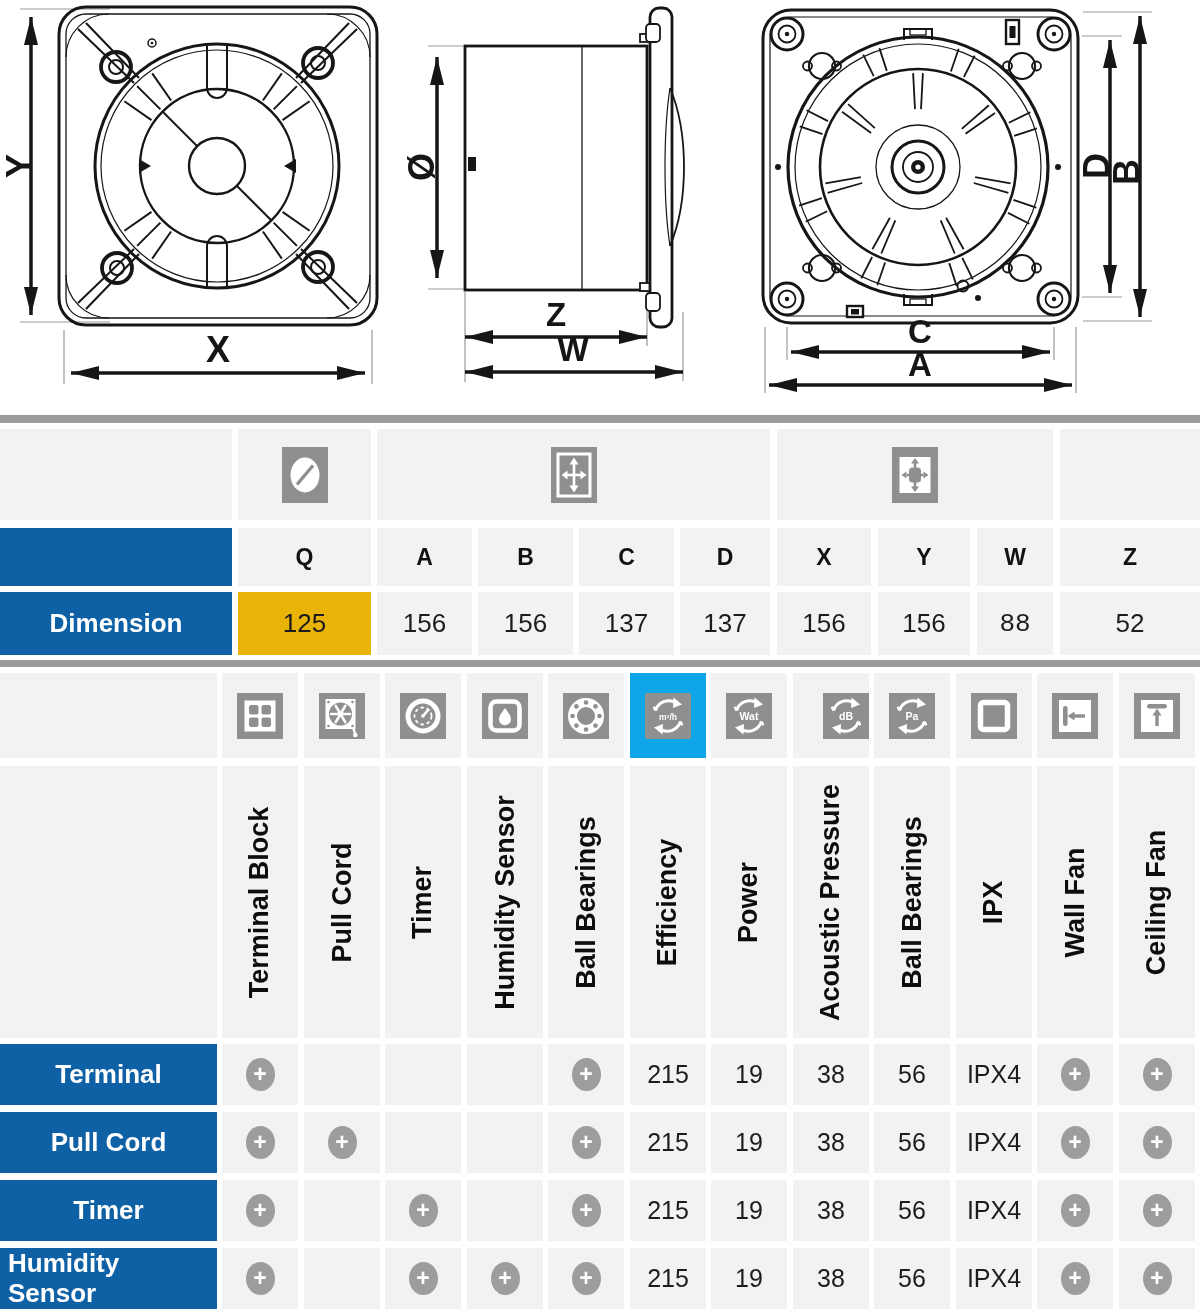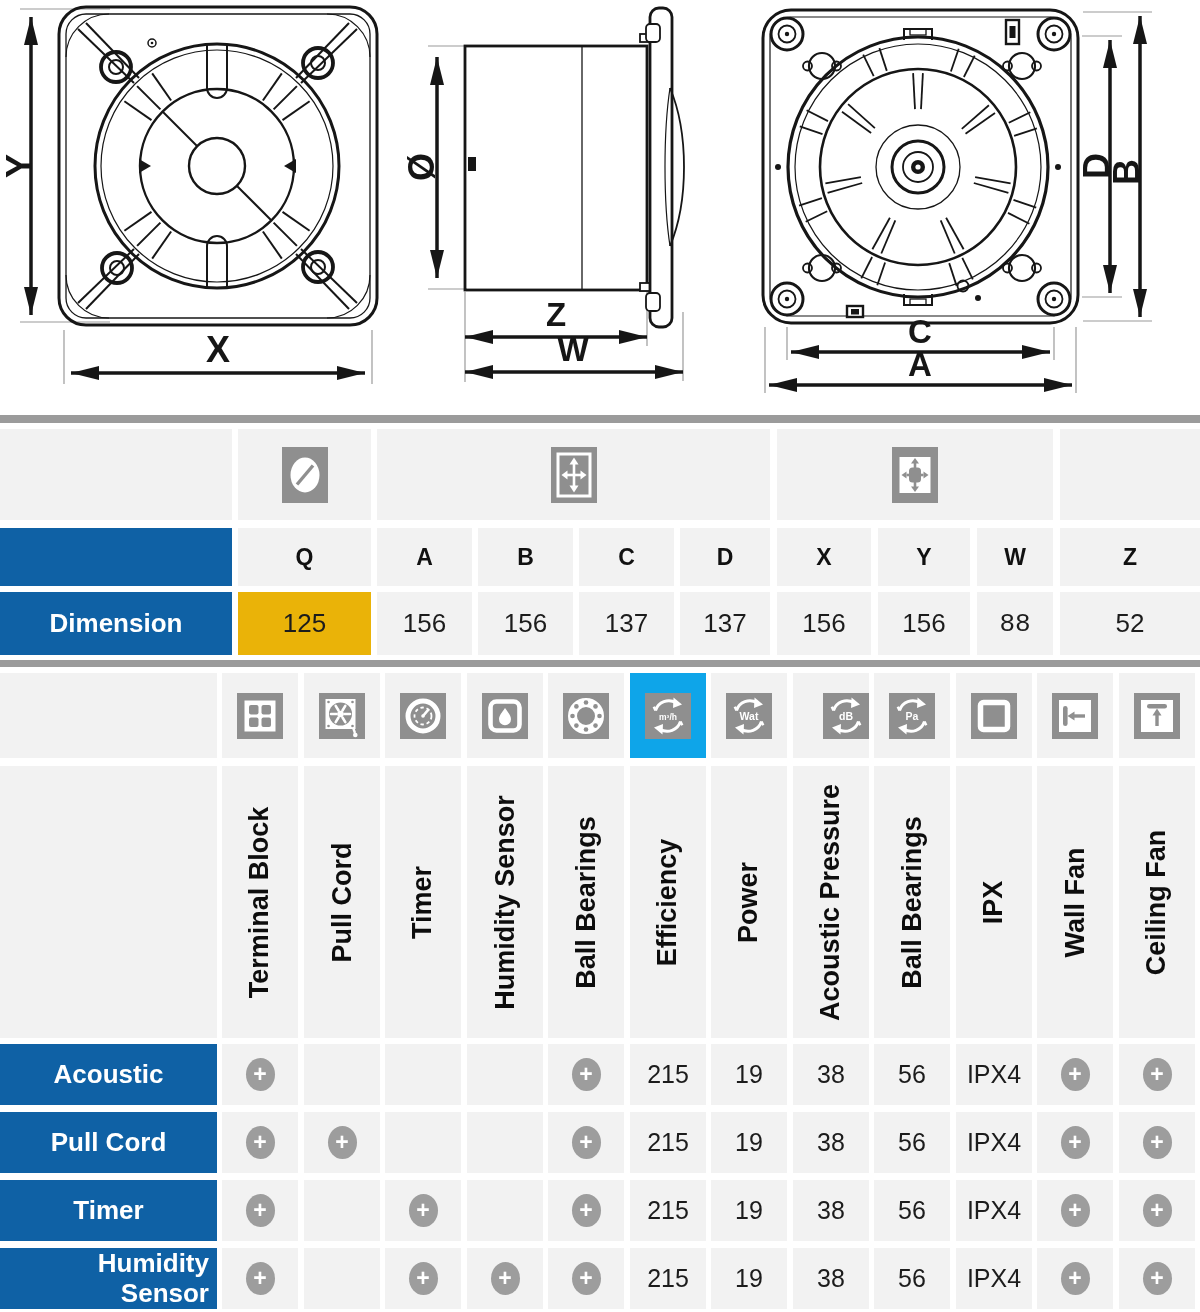--- a/index.html
+++ b/index.html
@@ -4,21 +4,21 @@
 <style>
   html,body{margin:0;padding:0;}
   body{width:1200px;height:1312px;background:#fff;position:relative;overflow:hidden;
        font-family:"Liberation Sans",sans-serif;color:#1a1a1a;}
   .abs{position:absolute;}
   .cell{position:absolute;display:flex;align-items:center;justify-content:center;box-sizing:border-box;}
   .sep{position:absolute;left:0;width:1200px;}
   .dletter{font-weight:bold;font-size:23px;color:#111;}
   .dval{font-size:26px;color:#1c1c1c;}
   .fval{font-size:25px;color:#1c1c1c;}
-  .rowlabel{color:#fff;font-weight:bold;font-size:26px;text-align:right;line-height:1.12;padding:0 8px;}
+  .rowlabel{color:#fff;font-weight:bold;font-size:26px;text-align:left;line-height:1.12;padding:0 8px;}
   .vlabel{transform:rotate(-90deg);white-space:nowrap;font-weight:bold;font-size:27px;color:#0d0d0d;}
   .plus{width:29px;height:33px;border-radius:50%;color:#fff;font-size:23px;font-weight:bold;
         display:flex;align-items:center;justify-content:center;line-height:1;}
 </style>
 </head>
 <body>
 
 <svg class="abs" style="top:0;left:0" width="1200" height="410" viewBox="0 0 1200 410">
   <defs>
     <marker id="ah" markerUnits="userSpaceOnUse" markerWidth="30" markerHeight="20" refX="28" refY="10" orient="auto-start-reverse">
@@ -458,21 +458,21 @@
     </div>
     <div class="cell" style="left: 956px; top: 766px; width: 76px; height: 272px; background: rgb(242, 242, 242);">
       <span class="vlabel">IPX</span>
     </div>
     <div class="cell" style="left: 1037px; top: 766px; width: 76px; height: 272px; background: rgb(242, 242, 242);">
       <span class="vlabel">Wall Fan</span>
     </div>
     <div class="cell" style="left: 1119px; top: 766px; width: 76px; height: 272px; background: rgb(242, 242, 242);">
       <span class="vlabel">Ceiling Fan</span>
     </div>
-    <div class="cell rowlabel" style="left: 0px; top: 1044px; width: 217px; height: 61px; background: rgb(15, 97, 165);">Acoustic</div>
+    <div class="cell rowlabel" style="left: 0px; top: 1044px; width: 217px; height: 61px; background: rgb(15, 97, 165);">Terminal</div>
     <div class="cell fval" style="left: 222px; top: 1044px; width: 76px; height: 61px; background: rgb(242, 242, 242);">
       <div class="plus" style="background: rgb(157, 157, 157);">+</div>
     </div>
     <div class="cell fval" style="left: 304px; top: 1044px; width: 76px; height: 61px; background: rgb(242, 242, 242);"></div>
     <div class="cell fval" style="left: 385px; top: 1044px; width: 76px; height: 61px; background: rgb(242, 242, 242);"></div>
     <div class="cell fval" style="left: 467px; top: 1044px; width: 76px; height: 61px; background: rgb(242, 242, 242);"></div>
     <div class="cell fval" style="left: 548px; top: 1044px; width: 76px; height: 61px; background: rgb(242, 242, 242);">
       <div class="plus" style="background: rgb(157, 157, 157);">+</div>
     </div>
     <div class="cell fval" style="left: 630px; top: 1044px; width: 76px; height: 61px; background: rgb(242, 242, 242);">215</div>

